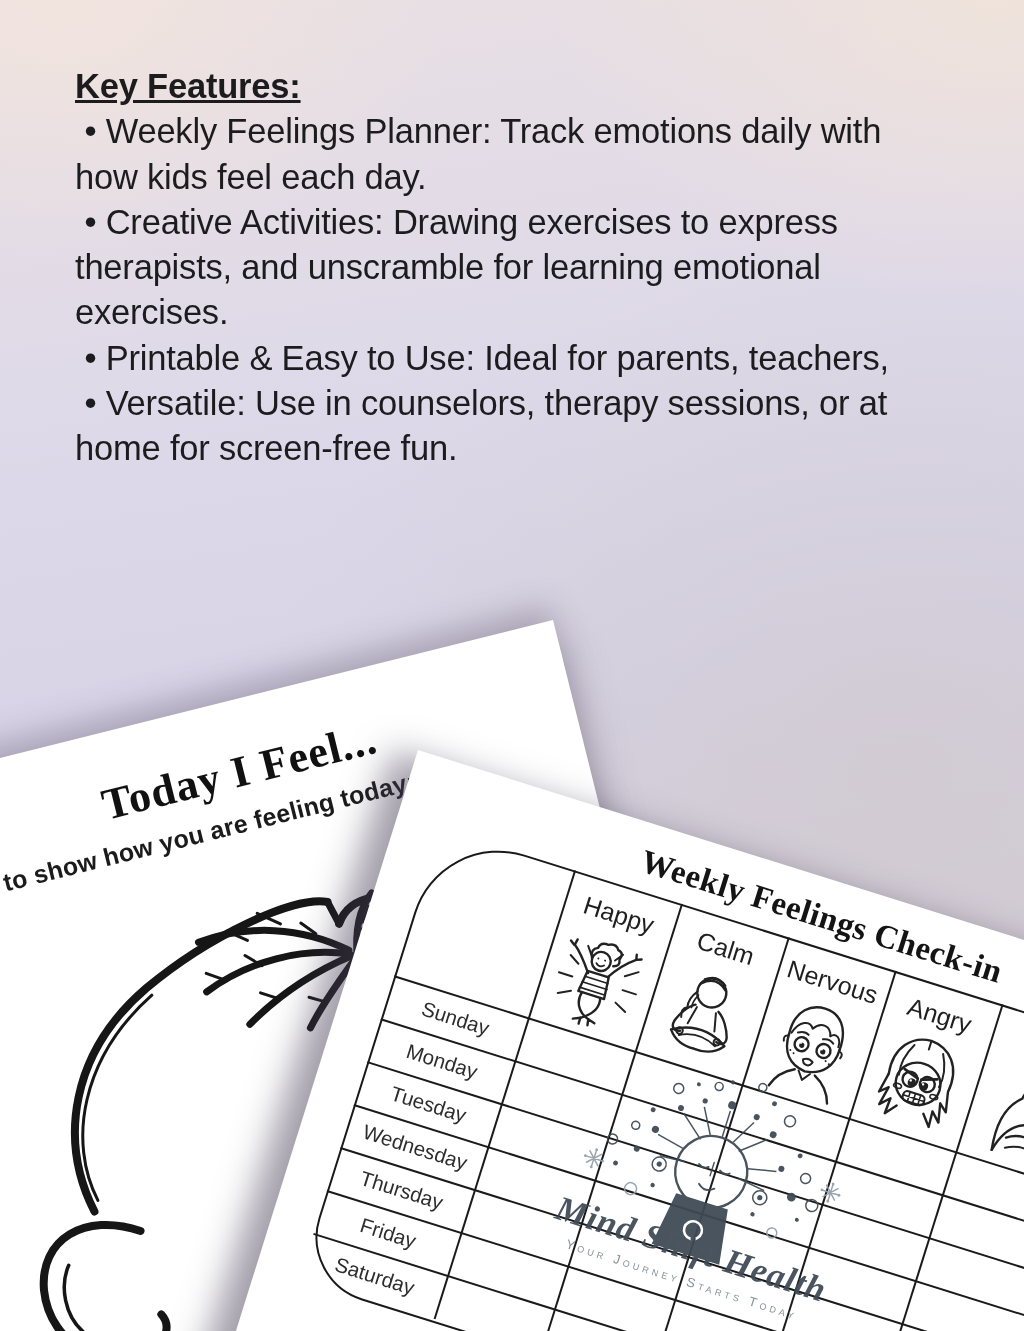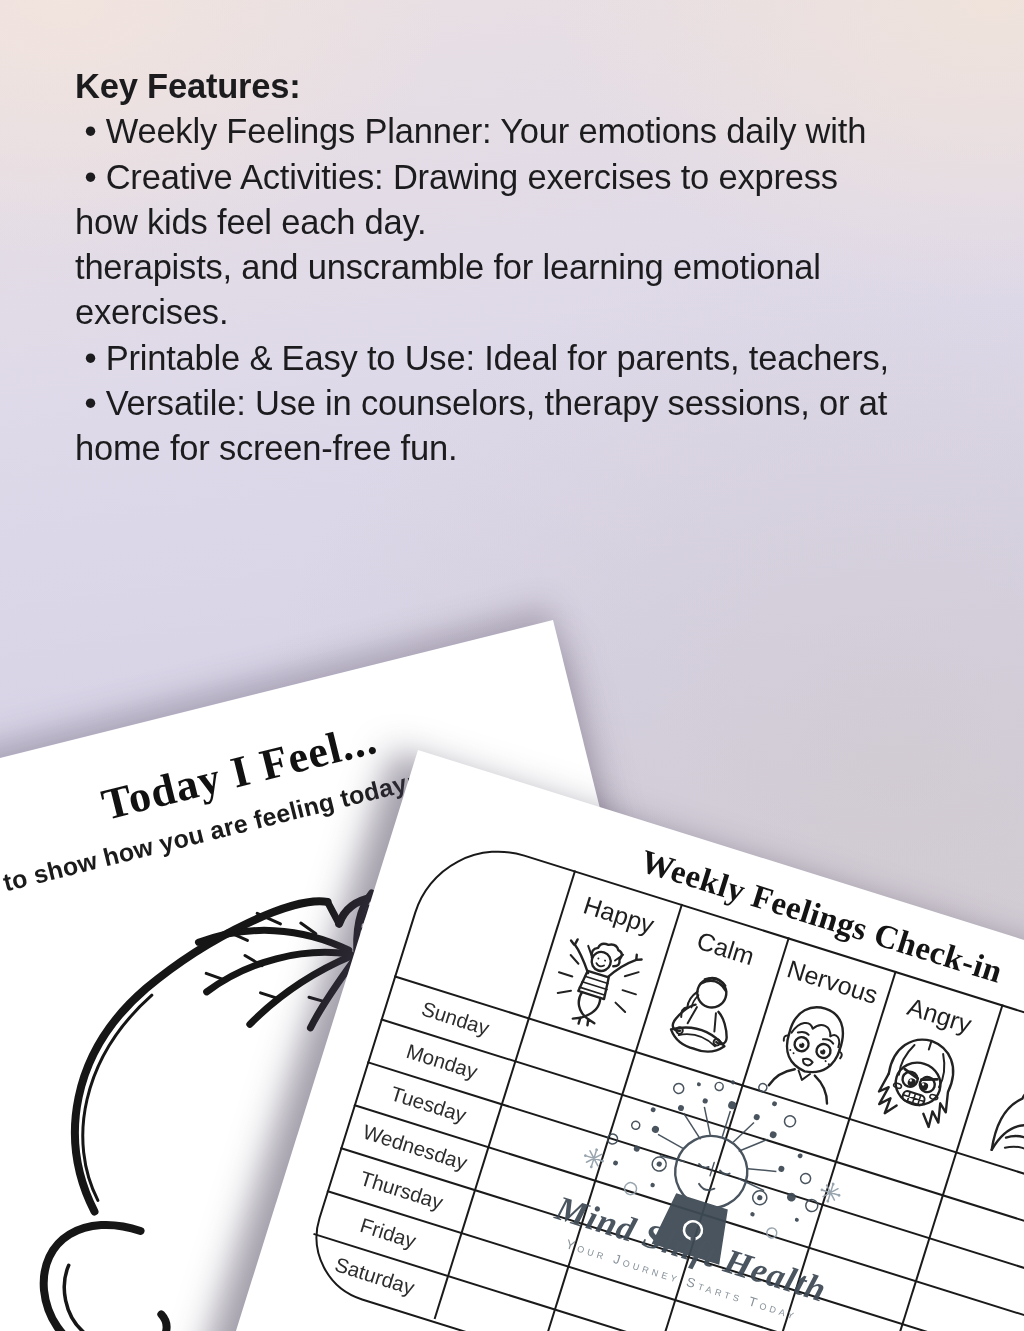--- a/index.html
+++ b/index.html
@@ -8,21 +8,21 @@
     font-family:"Liberation Sans","DejaVu Sans",sans-serif;
     background:
       radial-gradient(620px 420px at 6% 0%, rgba(242,228,222,.95), rgba(242,228,222,0) 62%),
       radial-gradient(760px 520px at 97% 0%, rgba(240,227,219,.95), rgba(240,227,219,0) 58%),
       radial-gradient(900px 760px at 88% 58%, rgba(206,198,200,.55), rgba(206,198,200,0) 72%),
       linear-gradient(172deg,#e9e0e3 0%,#ded9e9 30%,#d7d3e6 52%,#d2cdd8 78%,#d6cec9 100%);
   }
   
   .features{position:absolute;left:75px;top:64px;width:895px;color:#1c1c1e;
     font-size:34.5px;line-height:45.3px;letter-spacing:-.2px;}
-  .features .kf-title{font-weight:bold;}
+  .features .kf-title{font-weight:bold;text-decoration:underline;}
   .features .kf-line{white-space:pre;}
   
   .page{position:absolute;background:#fff;}
   #page-left{
     width:820px;height:1150px;left:-267px;top:620px;
     transform:rotate(-14deg);transform-origin:820px 0px;
     box-shadow:0 -16px 30px rgba(88,78,100,.30), 0 22px 40px rgba(88,78,100,.35);
   }
   #page-right{
     width:930px;height:840px;left:418px;top:750px;
@@ -59,23 +59,23 @@
     text-transform:capitalize;}
 </style>
 </head>
 <body>
 
 <div id="stage">
 
   <div class="features">
     <div class="kf-title">Key Features:</div>
     <div id="features-lines">
-        <div class="kf-line"> • Weekly Feelings Planner: Your emotions daily with</div>
+        <div class="kf-line"> • Weekly Feelings Planner: Track emotions daily with</div>
+        <div class="kf-line">how kids feel each day.</div>
         <div class="kf-line"> • Creative Activities: Drawing exercises to express</div>
-        <div class="kf-line">how kids feel each day.</div>
         <div class="kf-line">therapists, and unscramble for learning emotional</div>
         <div class="kf-line">exercises.</div>
         <div class="kf-line"> • Printable &amp; Easy to Use: Ideal for parents, teachers,</div>
         <div class="kf-line"> • Versatile: Use in counselors, therapy sessions, or at</div>
         <div class="kf-line">home for screen-free fun.</div>
       </div>
   </div>
 
   <div class="page" id="page-left">
     <div class="today-title">Today I Feel...</div>

